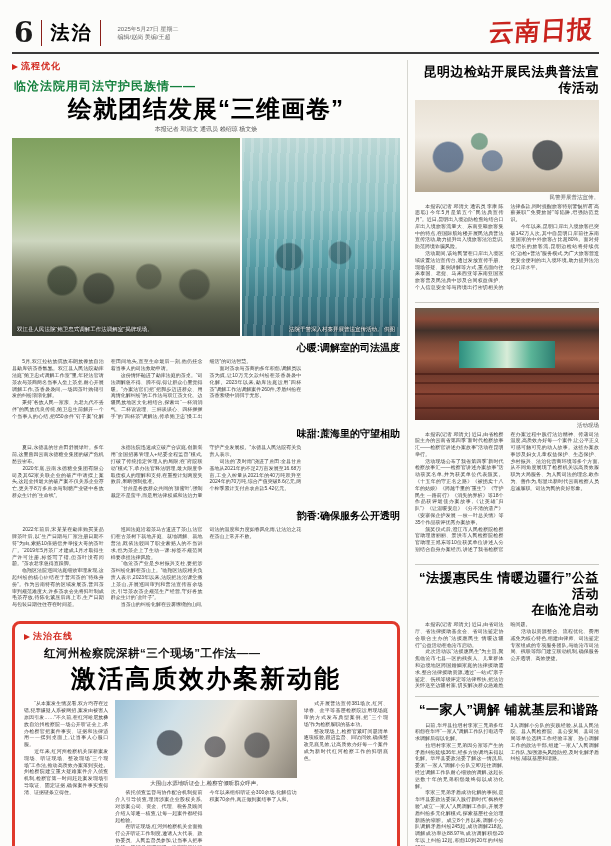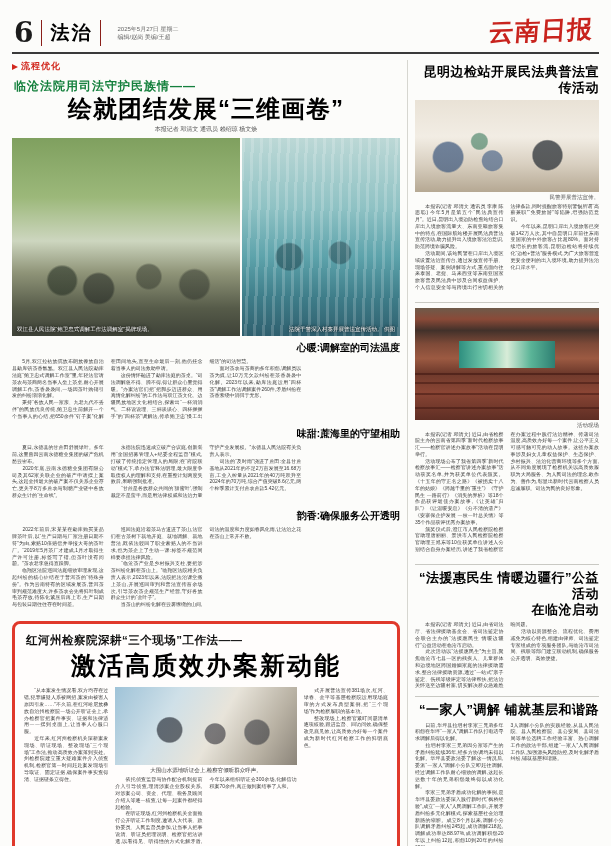--- a/index.html
+++ b/index.html
@@ -53,21 +53,21 @@
      repeating-linear-gradient(92deg, rgba(255,255,255,.18) 0 3px, transparent 3px 9px),
      radial-gradient(circle at 30% 60%, rgba(20,50,60,.45) 0 8%, transparent 9%),
      radial-gradient(circle at 62% 58%, rgba(25,45,55,.4) 0 7%, transparent 8%),
      linear-gradient(180deg,#bcd8d6 0%,#8fc2c4 35%,#5da3ab 60%,#3f7e8a 80%,#2f5f6e 100%); }
   .subhead { text-align:right; font-weight:bold; font-size:10px; color:#000; margin:5px 0 3px 0; }
   .sec-text { column-count:4; column-gap:7px; column-fill:auto; overflow:hidden; }
   .sec-text.h1 { height:64px; } .sec-text.h2 { height:60px; } .sec-text.h3 { height:88px; }
 
   
   .red-box { margin-top:7px; border:3px solid #e0392b; border-radius:8px; padding:6px 9px 5px 9px; background:#fffdfc; }
-  .box-kicker { font-size:11.5px; font-weight:bold; color:#111; margin:3px 0 1px 2px; letter-spacing:.5px; }
+  .box-kicker { font-size:11.5px; font-weight:bold; color:#111; margin:3px 0 1px 20px; letter-spacing:.5px; }
   .box-title { font-size:25px; font-weight:900; color:#000; text-align:center; letter-spacing:2px; margin:1px 0 5px 0; }
   .box-body { display:flex; gap:7px; height:158px; overflow:hidden; }
   .box-col { flex:1; overflow:hidden; }
   .box-center { flex:2.15; display:flex; flex-direction:column; min-width:0; }
   .box-photo { height:78px; position:relative; flex:none; background:
      radial-gradient(circle at 30% 55%, rgba(20,25,35,.6) 0 9%, transparent 10%),
      radial-gradient(circle at 55% 60%, rgba(30,30,40,.55) 0 9%, transparent 10%),
      radial-gradient(circle at 78% 58%, rgba(25,28,38,.5) 0 8%, transparent 9%),
      linear-gradient(120deg,#9fc3d8 0%,#cfe0e8 30%,#e8e4da 55%,#b9b2a4 80%,#8c857a 100%); }
   .box-cap { font-size:5.5px; color:#333; text-align:center; margin:2px 0; }
@@ -148,20 +148,24 @@
 
         <div class="subhead">韵香:确保服务公开透明</div>
         <div class="tiny sec-text h3">　　2022年前后,宋某某在勐库购买某品牌茶叶后,以“生产日期与厂家注册日期不符”为由,索赔10倍赔偿并举报大哥的茶叶厂。“2019年5月茶厂才建成,1月才取得生产许可注册,标签写了错,但茶叶没有问题。”茶农老李急得直跺脚。
 　　临翔区法院巡回法庭细致审理发现,这起纠纷的核心症结在于普洱茶的“特殊身份”。作为云南特有的区域发展茶,普洱茶审判规范难度大,许多茶农会先将鲜叶制成毛茶存放,待陈化紧压后再上市,生产日期与包装日期往往存在时间差。
 　　巡回法庭沿着茶马古道进了茶山,法官们在古茶树下就地开庭、就地调解、就地普法,既依法驳回了职业索赔人的不当诉求,也为茶企上了生动一课:标签不规范同样要承担法律风险。
 　　“临沧茶产业是乡村振兴支柱,要把涉茶纠纷化解在茶山上。”临翔区法院相关负责人表示,2023年以来,法院把法治课堂搬上茶山,开展巡回审判和普法宣传百余场次,引导茶农茶企规范生产经营,守好各族群众生计的“金叶子”。
 　　当茶山的纠纷化解在云雾缭绕的山间,司法的温度和力度如春风化雨,让法治之花在茶山上常开不败。</div>
       </div>
 
       <div class="red-box">
+        <div class="red-label">
+          <span class="tri"></span>
+          <span>法治在线</span>
+        </div>
         <div class="box-kicker">红河州检察院深耕“三个现场”工作法——</div>
         <div class="box-title">激活高质效办案新动能</div>
         <div class="box-body">
           <div class="box-col tiny">　　“从本案发生情况看,双方均存在过错,犯罪嫌疑人系被网招,案发由被害人原因引发……”不久前,在红河哈尼族彝族自治州检察院一场公开听证会上,承办检察官把案件事实、证据和法律适用一一摆到桌面上,让当事人心服口服。
 　　近年来,红河州检察机关深耕案发现场、听证现场、整改现场“三个现场”工作法,推动高质效办案落到实处。州检察院建立重大疑难案件介入侦查机制,检察官第一时间赶赴案发现场引导取证、固定证据,确保案件事实查得清、证据链条立得住。</div>
           <div class="box-center">
             <div class="box-photo"></div>
             <div class="box-cap">大围山水源地听证会上,检察官倾听群众呼声。</div>
             <div class="tiny box-center-text">　　依托侦查监督与协作配合机制提前介入引导侦查,理清涉案企业股权关系,对涉案公司、资金、代理、税务及顾问介绍人等逐一核查,让每一起案件都经得起检验。
 　　在听证现场,红河州检察机关全面推行公开听证工作制度,邀请人大代表、政协委员、人民监督员参加,让当事人把事说清、听证员把理说明、检察官把法讲透,以看得见、听得懂的方式化解矛盾,今年以来组织听证会300余场,化解信访积案70余件,真正做到案结事了人和。</div>

